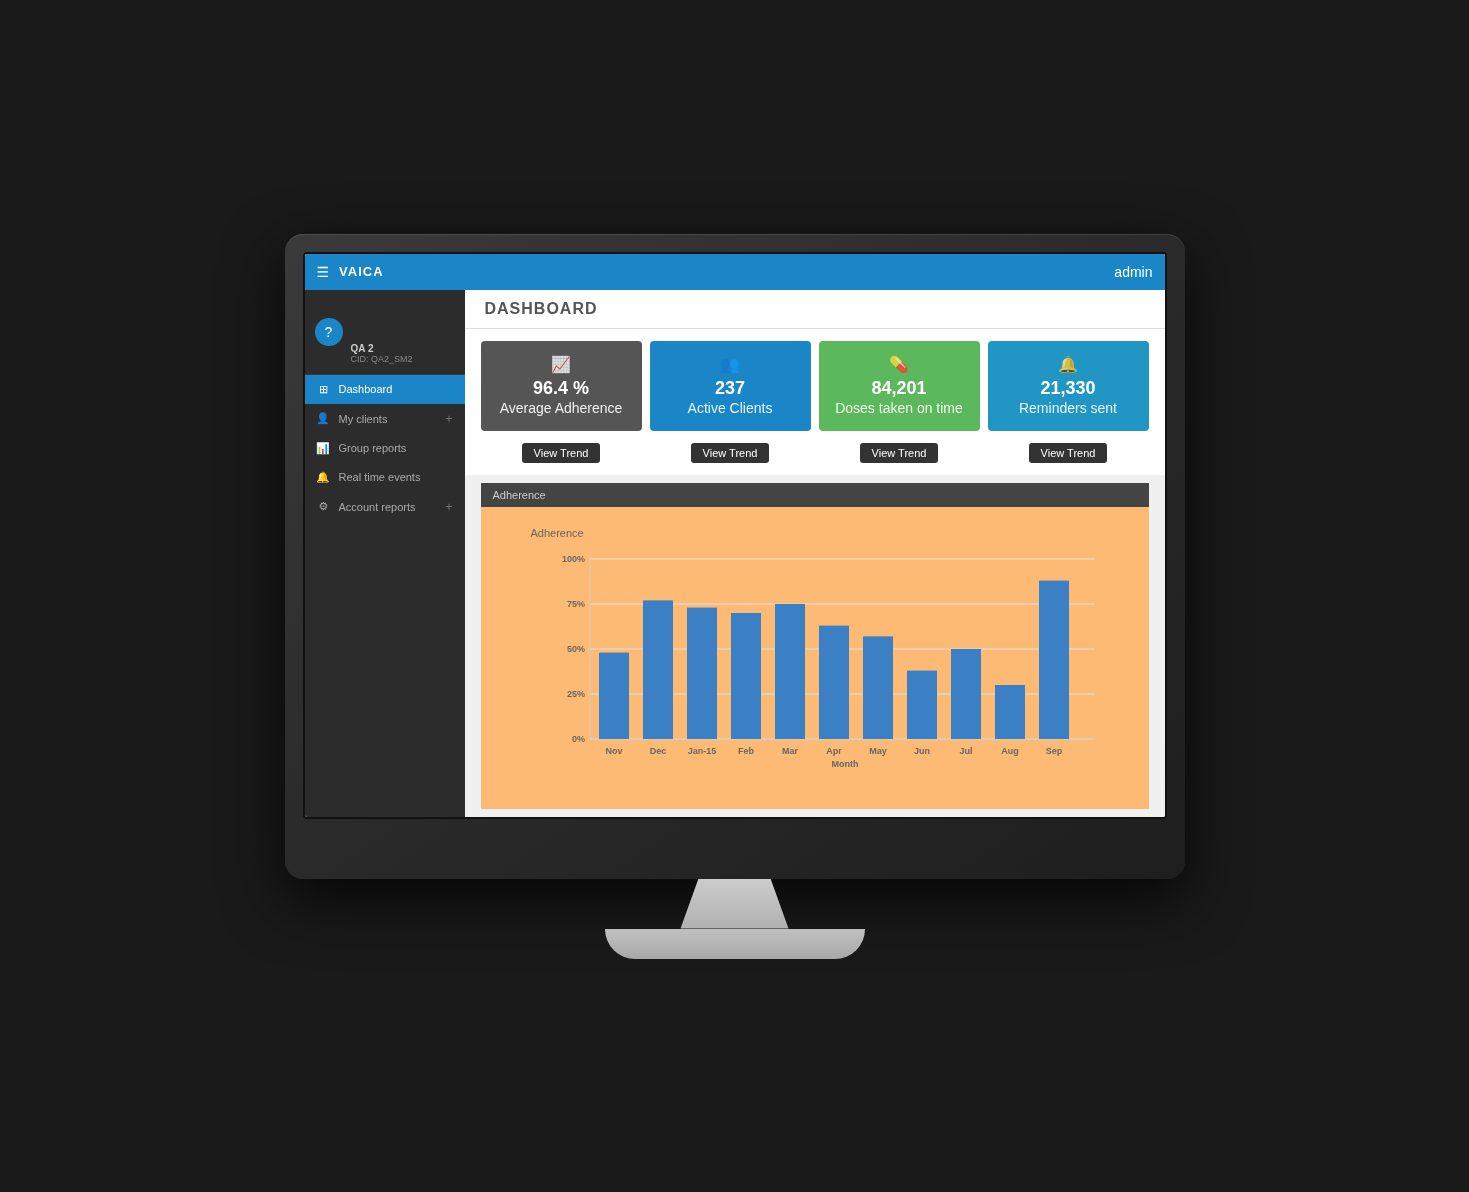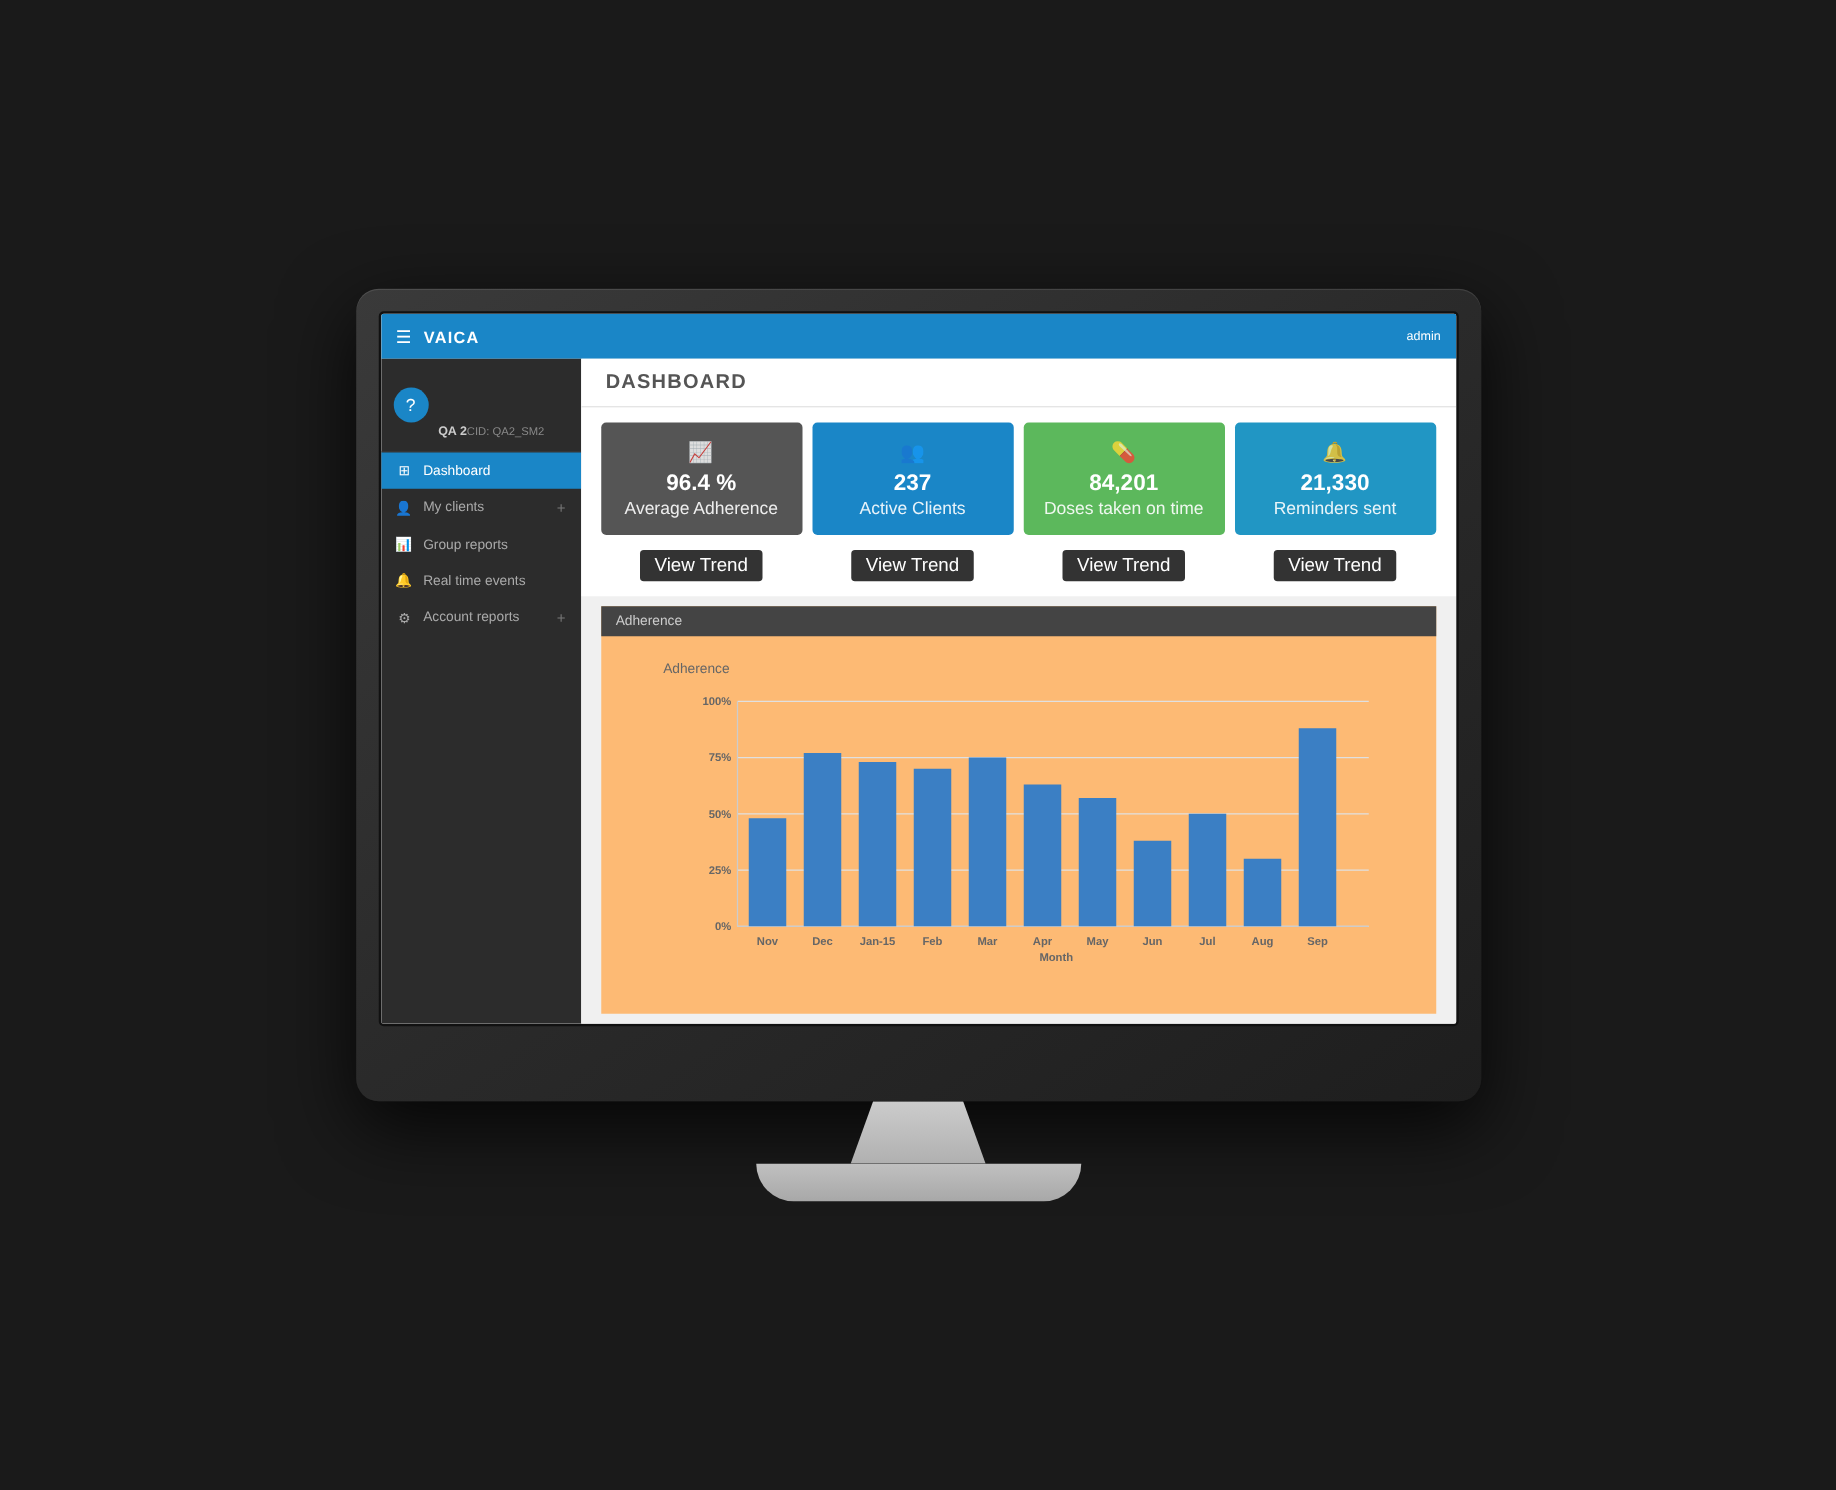--- a/index.html
+++ b/index.html
@@ -80,21 +80,21 @@
     }
 
     .hamburger-icon {
       color: white;
       font-size: 14px;
       cursor: pointer;
     }
 
     .nav-user {
       color: white;
-      font-size: 10px;
+      font-size: 14px;
     }
 
     
     .main-layout {
       display: flex;
       flex: 1;
       min-height: 0;
     }
 
     
@@ -122,21 +122,21 @@
       display: flex;
       align-items: center;
       justify-content: center;
       color: white;
       font-size: 14px;
       flex-shrink: 0;
     }
 
     .user-info {
       display: flex;
-      flex-direction: row;
+      flex-direction: column;
       margin-top: 43px;
     }
 
     .user-name {
       color: #ccc;
       font-size: 10px;
       font-weight: bold;
     }
 
     .user-cid {
@@ -273,21 +273,21 @@
       flex: 1;
       display: flex;
       justify-content: center;
     }
 
     .view-trend-btn {
       background: #333;
       color: white;
       border: none;
       padding: 4px 12px;
-      font-size: 15px;
+      font-size: 11px;
       border-radius: 3px;
       cursor: pointer;
     }
 
     
     .chart-section {
       margin: 8px 16px;
       background: #fdba74;
     }
 

